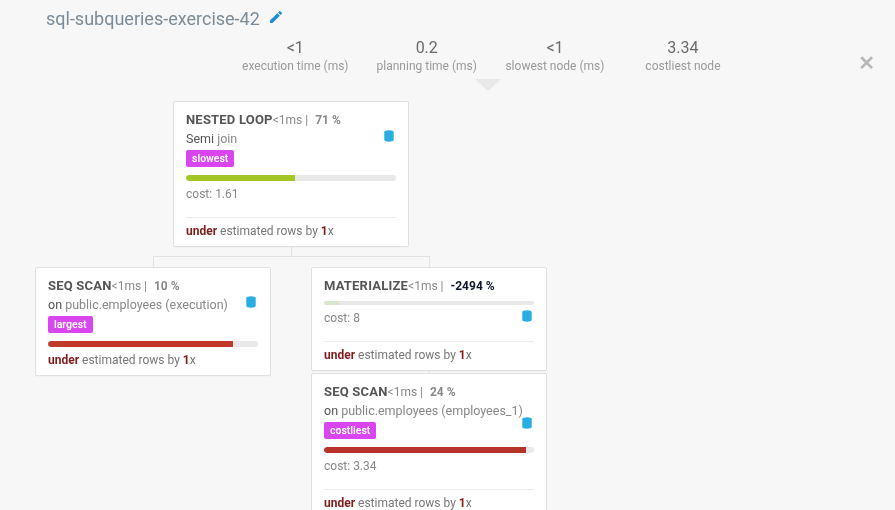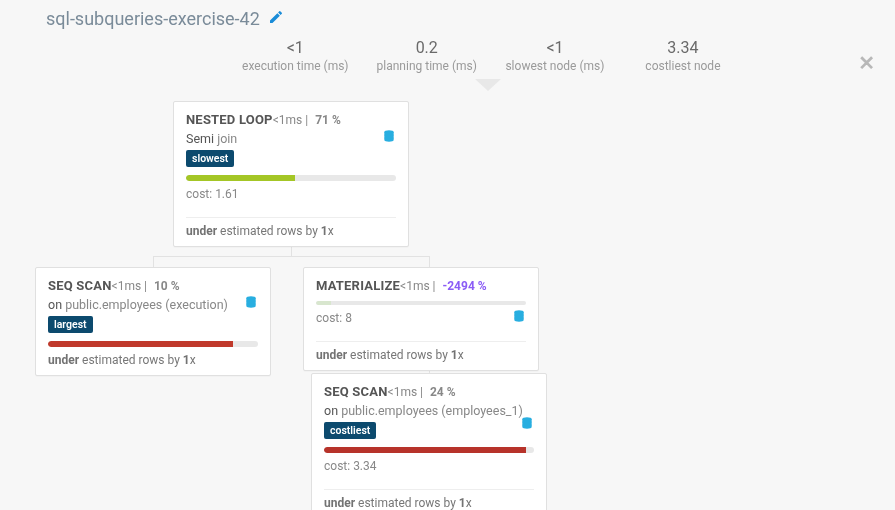--- a/index.html
+++ b/index.html
@@ -88,36 +88,36 @@
     font-weight: 700;
     color: #555;
     font-size: 13px;
     letter-spacing: 0.2px;
   }
   .node-metrics {
     color: #888;
     font-size: 12px;
   }
   .node-metrics .pct { margin-left: 4px; }
-  .node-metrics .neg { color: #8b5cf6; }
+  .node-metrics .neg { color: #0f172a; }
   .node-sub {
     color: #888;
     font-size: 12.5px;
     margin-bottom: 4px;
   }
   .node-sub .dark { color:#555; }
   .db-icon {
     float: right;
     color: #28aee0;
     margin-top: -2px;
   }
   .tag {
     display: inline-block;
     color: #fff;
-    background: #0c4a6e;
+    background: #d946ef;
     font-size: 10.5px;
     font-weight: 600;
     padding: 2px 6px;
     border-radius: 2px;
     margin-bottom: 8px;
   }
   .bar {
     height: 6px;
     background: #e8e8e8;
     border-radius: 3px;
@@ -136,21 +136,21 @@
     color: #888;
     font-size: 12px;
     border-bottom: 1px solid #eee;
     padding-bottom: 16px;
     margin-bottom: 6px;
   }
   .est-line {
     color: #777;
     font-size: 12px;
   }
-  .est-line b { color: #737373; font-weight: 700; }
+  .est-line b { color: #7f1d1d; font-weight: 700; }
   .connector {
     position: absolute;
     background: #e2e2e2;
   }
   .v { width: 1px; }
   .h { height: 1px; }
 </style>
 </head>
 <body>
 
@@ -247,21 +247,21 @@
       </div>
       <span class="tag">largest</span>
       <div class="bar">
           <div class="bar-fill bar-red" style="width:88%"></div>
         </div>
       <div class="est-line">
         <b>under</b><span> estimated rows by </span><b>1</b><span>x</span>
       </div>
     </div>
 
-    <div class="node" style="left:283px; top:166px;">
+    <div class="node" style="left:291px; top:166px;">
       <div class="node-head">
         <span class="node-title">MATERIALIZE</span>
         <span class="node-metrics">
           <span>&lt;1ms</span> | <b class="neg"><span class="pct">-2494 %</span></b>
         </span>
       </div>
       <div style="height:4px"></div>
       <div class="bar" style="height:4px">
           <div class="bar-fill bar-lt" style="width:7%"></div>
         </div>

